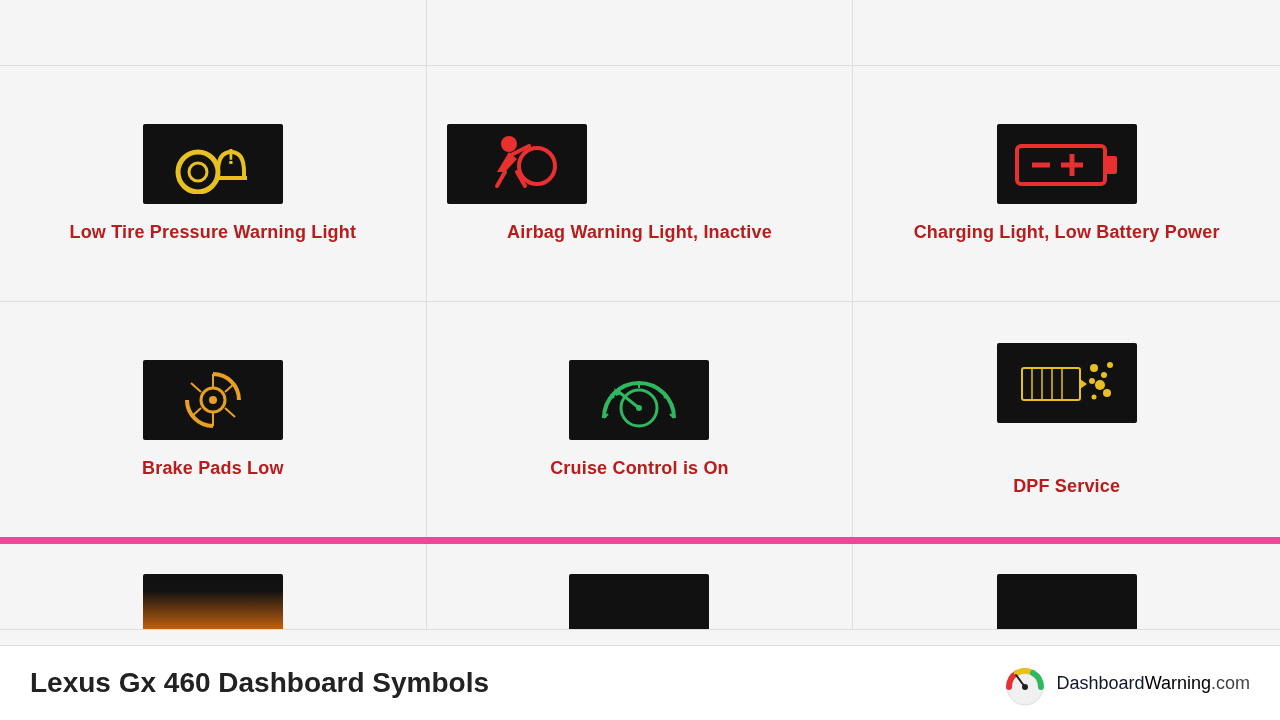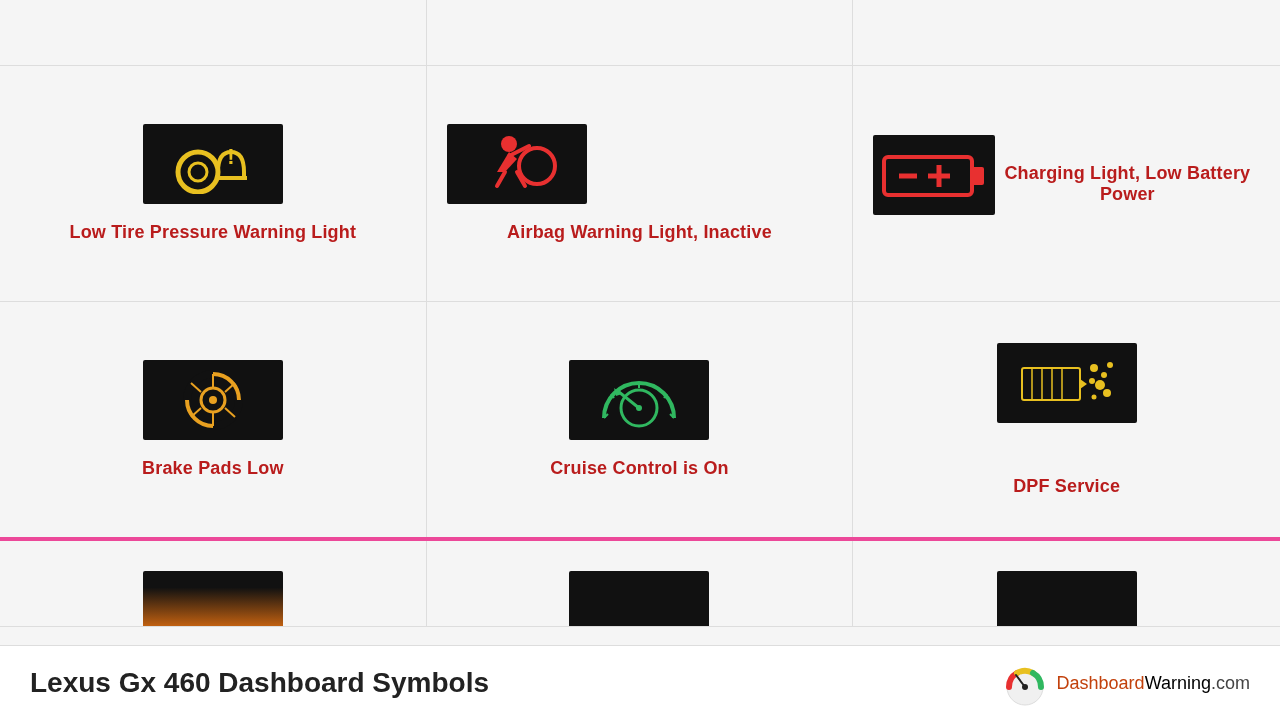--- a/index.html
+++ b/index.html
@@ -74,40 +74,40 @@
 
         <line x1="38" y1="38" x2="30" y2="52" stroke="#e83030" stroke-width="4" stroke-linecap="round"></line>
         <line x1="50" y1="38" x2="58" y2="52" stroke="#e83030" stroke-width="4" stroke-linecap="round"></line>
 
         <circle cx="70" cy="32" r="18" fill="none" stroke="#e83030" stroke-width="4"></circle>
       </svg>
     </div>
     <span class="symbol-label">Airbag Warning Light, Inactive</span>
   </div>
 
-  <div style="display:flex; flex-direction:row; align-items:center; justify-content:center; padding:28px 20px; min-height:235px;">
+  <div style="display:flex; flex-direction:column; align-items:center; justify-content:center; padding:28px 20px; min-height:235px;">
     <div class="symbol-box">
       <svg width="110" height="60" viewBox="0 0 110 60">
 
         <rect x="5" y="12" width="88" height="38" rx="4" ry="4" fill="none" stroke="#e83030" stroke-width="4"></rect>
 
         <rect x="93" y="22" width="12" height="18" rx="2" fill="#e83030"></rect>
 
         <line x1="20" y1="31" x2="38" y2="31" stroke="#e83030" stroke-width="5"></line>
 
         <line x1="60" y1="20" x2="60" y2="42" stroke="#e83030" stroke-width="5"></line>
         <line x1="49" y1="31" x2="71" y2="31" stroke="#e83030" stroke-width="5"></line>
       </svg>
     </div>
     <span class="symbol-label">Charging Light, Low Battery Power</span>
   </div>
 
 </div>
 
-<div style="display:grid; grid-template-columns:1fr 1fr 1fr; border-bottom:4px solid #ec4899;">
+<div style="display:grid; grid-template-columns:1fr 1fr 1fr; border-bottom:7px solid #ec4899;">
 
   <div style="display:flex; flex-direction:column; align-items:center; justify-content:center; padding:28px 20px; min-height:235px; border-right:1px solid #ddd;">
     <div class="symbol-box">
       <svg width="100" height="60" viewBox="0 0 100 60">
 
         <circle cx="50" cy="30" r="26" fill="none" stroke="#e8a020" stroke-width="4"></circle>
 
         <path d="M24 30 A26 26 0 0 1 50 4" fill="none" stroke="#111" stroke-width="8"></path>
         <path d="M76 30 A26 26 0 0 1 50 56" fill="none" stroke="#111" stroke-width="8"></path>
 
@@ -197,16 +197,16 @@
       <circle cx="24" cy="28" r="18" fill="#f0f0f0" stroke="#ddd" stroke-width="1"></circle>
 
       <path d="M8 28 A16 16 0 0 1 16 14" fill="none" stroke="#e83030" stroke-width="6" stroke-linecap="round"></path>
       <path d="M16 14 A16 16 0 0 1 32 14" fill="none" stroke="#e8c020" stroke-width="6" stroke-linecap="round"></path>
       <path d="M32 14 A16 16 0 0 1 40 28" fill="none" stroke="#30b860" stroke-width="6" stroke-linecap="round"></path>
 
       <line x1="24" y1="28" x2="15" y2="16" stroke="#222" stroke-width="2" stroke-linecap="round"></line>
       <circle cx="24" cy="28" r="3" fill="#222"></circle>
     </svg>
     <span style="font-size:18px; font-family:Arial,sans-serif; color:#444;">
-      <span style="color:#c2410c;">Dashboard</span><span style="color:#000000;">Warning</span><span style="color:#444;">.com</span>
+      <span style="color:#0f172a;">Dashboard</span><span style="color:#000000;">Warning</span><span style="color:#444;">.com</span>
     </span>
   </div>
 </div>
 
 </body></html>

